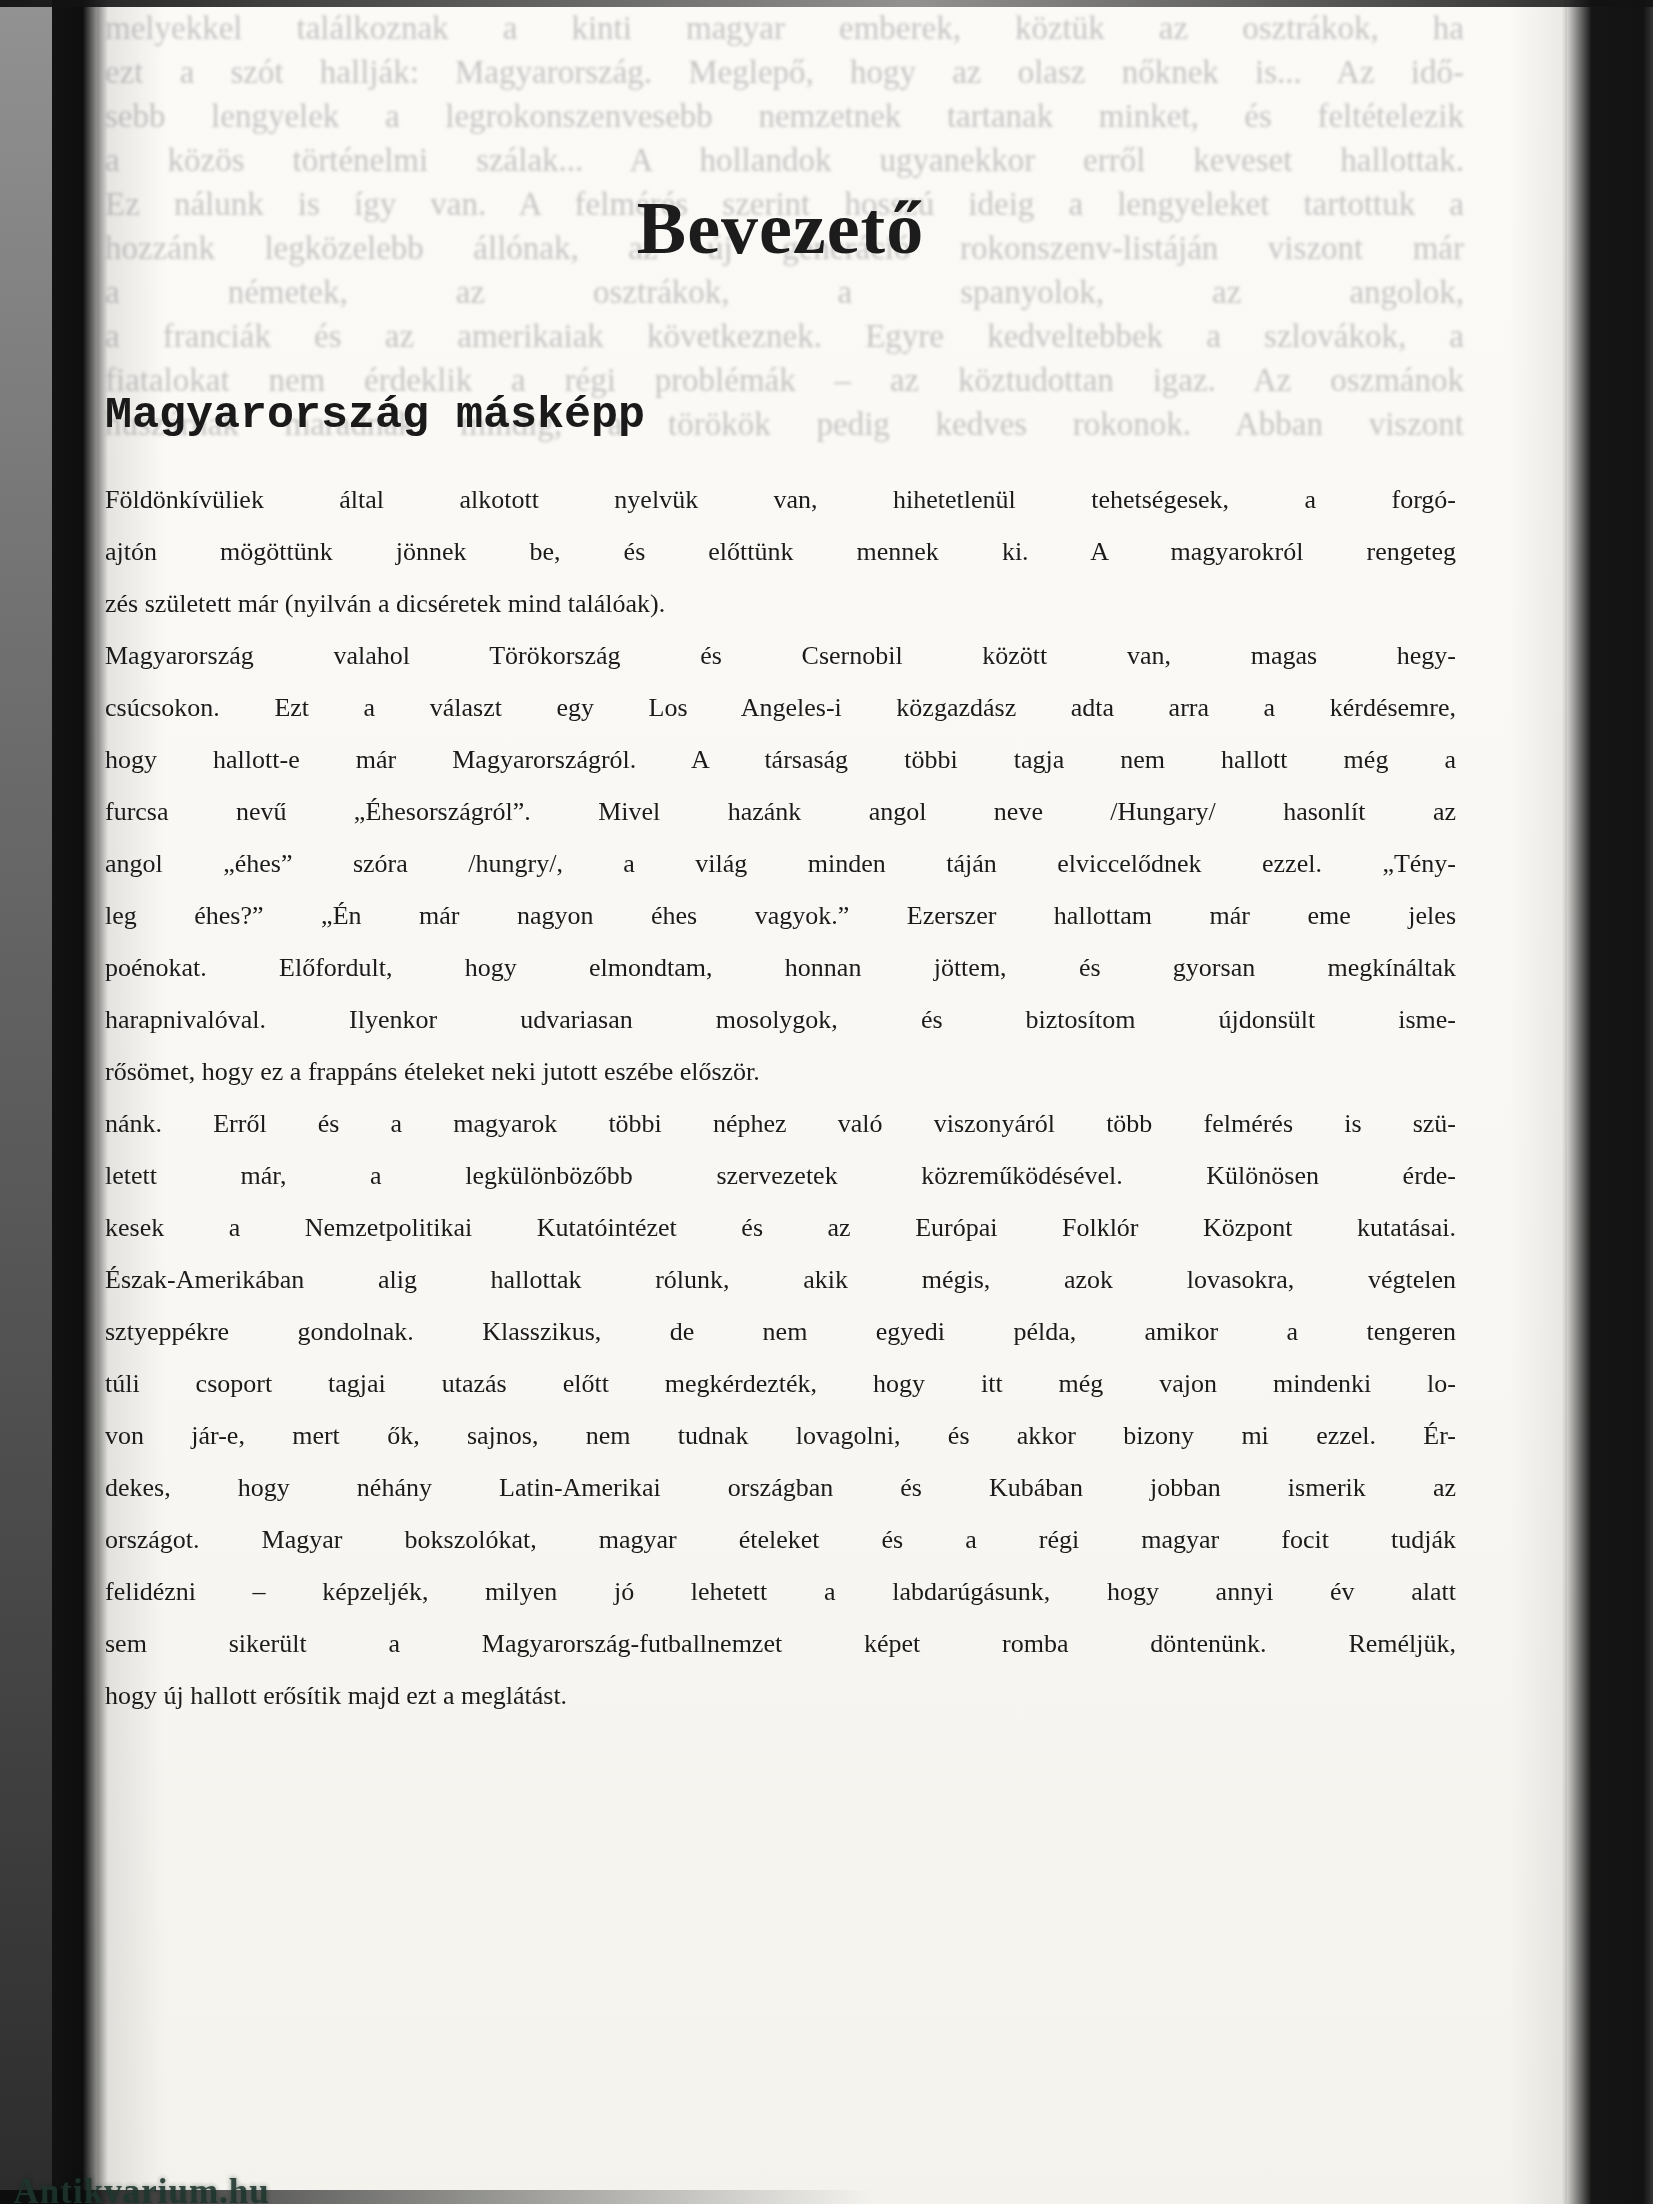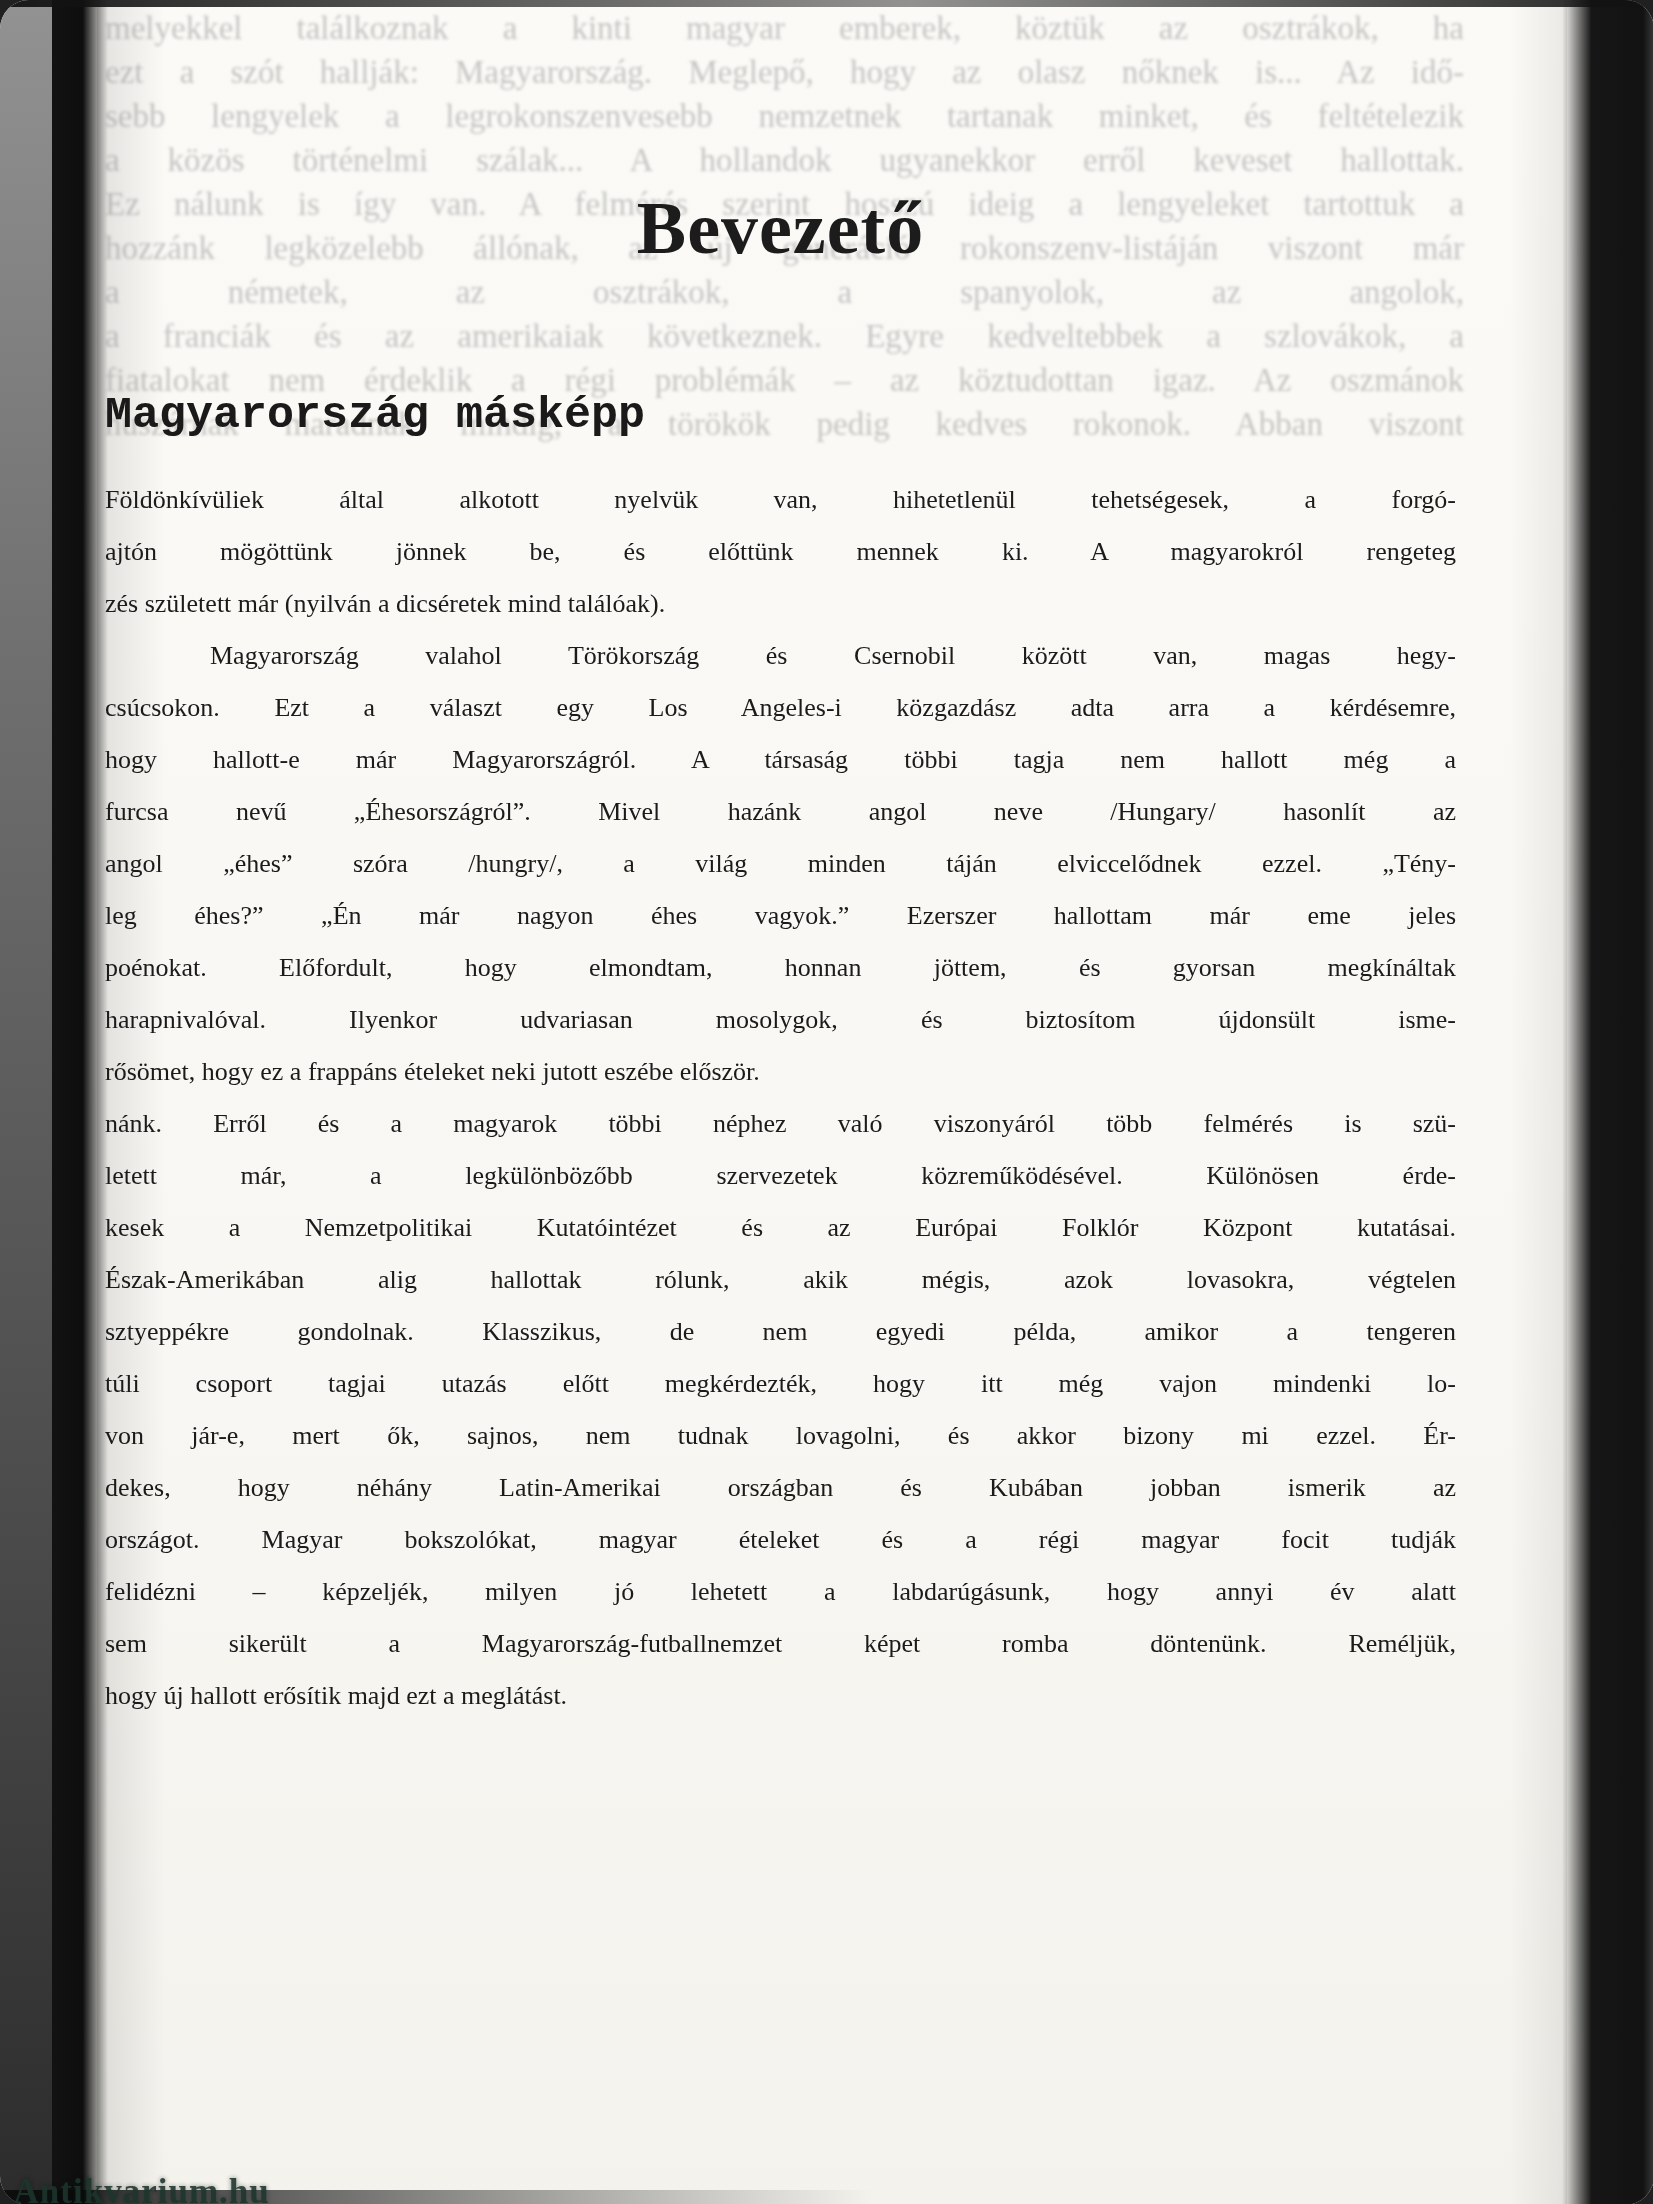--- a/index.html
+++ b/index.html
@@ -3,21 +3,20 @@
 <meta charset="utf-8">
 <style>
   html, body { margin: 0; padding: 0; background: #202020; }
   .scan {
     position: relative;
     width: 1654px;
     height: 2205px;
     overflow: hidden;
     background: linear-gradient(to bottom, #fbfaf7 0%, #f8f7f3 60%, #f3f2ed 100%);
     font-family: "Liberation Serif", serif;
-    border-radius: 29px;
   }
 
   
   .edge-left-outer {
     position: absolute; left: 0; top: 0; width: 52px; height: 100%;
     background: linear-gradient(to bottom, #929292 0%, #6f6f6f 30%, #4a4a4a 70%, #2c2c2c 100%);
     z-index: 5;
   }
   .edge-left-band {
     position: absolute; left: 52px; top: 0; width: 56px; height: 100%;
@@ -72,21 +71,21 @@
   .section-heading {
     position: absolute; top: 390px; left: 105px;
     font-size: 45px; font-weight: bold; color: #1a1a1a; font-family: Liberation Mono, monospace;
   }
   .body-text {
     position: absolute; top: 474px; left: 105px; width: 1351px;
     font-size: 26px; line-height: 52px; color: #1b1b1b;
   }
   .bodyline { text-align: justify; text-align-last: justify; }
   .bodyline.lastline { text-align-last: left; }
-  .bodyline.firstline-indent { padding-left: 105px; }
+  .bodyline.firstline-indent { }
 
   
   .watermark {
     position: absolute; left: 13.6px; top: 2172px;
     font-family: "Liberation Serif", serif;
     font-size: 35px; font-weight: bold;
     color: #1d352d; opacity: 0.9;
     letter-spacing: 1px;
     z-index: 7;
     text-shadow: 0 0 5.8px rgba(10,30,20,0.5);

